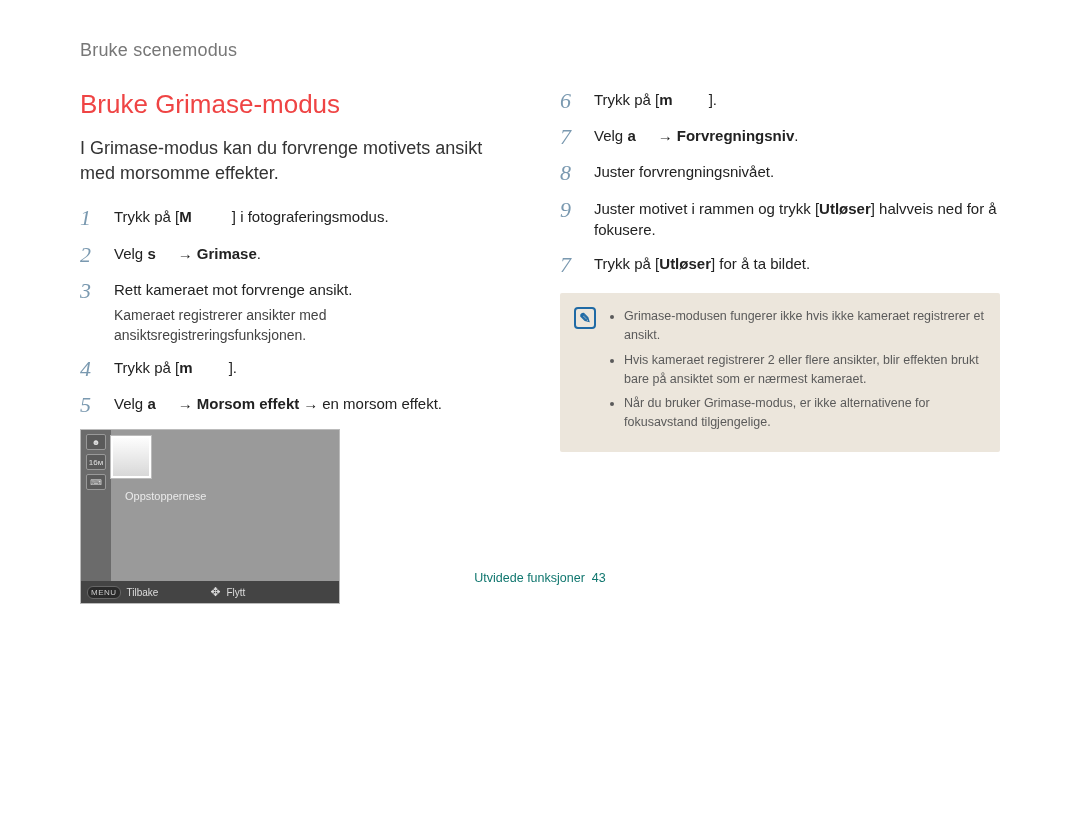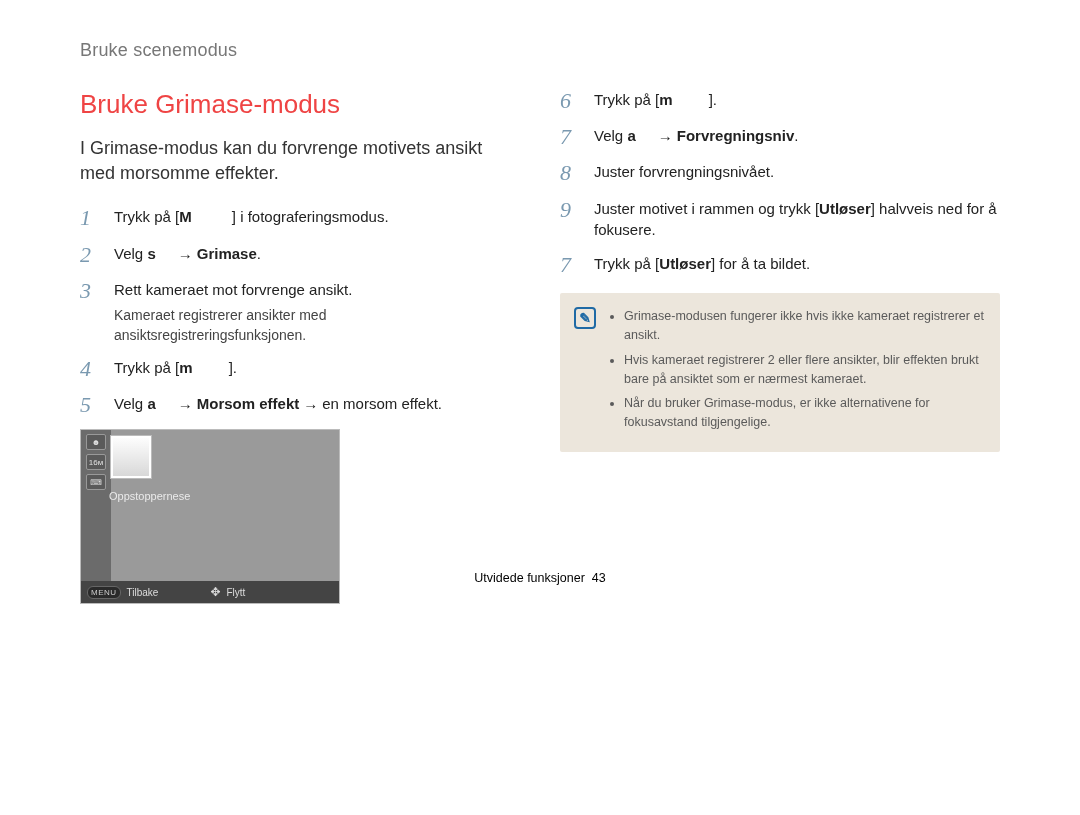--- a/index.html
+++ b/index.html
@@ -24,30 +24,30 @@
   .lcd {
     width: 260px; height: 175px; background: #9a9a9a; border: 1px solid #bbb; position: relative; margin-top: 10px;
   }
   .lcd-side {
     position: absolute; left: 0; top: 0; bottom: 22px; width: 30px; background: #6b6b6b;
     display: flex; flex-direction: column; align-items: center; padding-top: 4px; gap: 4px;
   }
   .lcd-side .sic { width: 20px; height: 16px; background: #5a5a5a; border: 1px solid #999; display: flex; align-items: center; justify-content: center; font-size: 8px; color: #e0e0e0; border-radius: 2px;}
   .lcd-top { position: absolute; left: 30px; top: 6px; right: 6px; height: 42px; display: flex; gap: 4px; }
   .lcd-tile { flex: 0 0 40px; background: linear-gradient(#fdfdfd,#d8d8d8); border: 2px solid #fff; box-shadow: 0 0 0 1px #bbb; }
-  .lcd-label { position: absolute; left: 28px; top: 60px; font-size: 11px; color: #eaeaea; }
+  .lcd-label { position: absolute; left: 44px; top: 60px; font-size: 11px; color: #eaeaea; }
   .lcd-bottom { position: absolute; left: 0; right: 0; bottom: 0; height: 22px; background: #444; color: #ddd; font-size: 10px; display: flex; align-items: center; padding: 0 6px; gap: 6px;}
   .lcd-bottom .btn { background: #2a2a2a; border: 1px solid #666; color: #ccc; font-size: 8px; padding: 1px 3px; border-radius: 6px; letter-spacing: 0.5px;}
   .lcd-bottom .spacer { flex: 0 0 40px; }
   .lcd-bottom .crossg { font-size: 12px; }
   .notebox { background: #ece6dc; border-radius: 2px; padding: 14px 16px 14px 50px; position: relative; font-size: 12.5px; color: #5a5a5a; line-height: 1.5; margin-top: 16px; }
   .notebox .nicon { position: absolute; left: 14px; top: 14px; width: 22px; height: 22px; border: 2px solid #1f6aa5; border-radius: 4px; display: flex; align-items: center; justify-content: center; color: #1f6aa5; font-size: 14px; font-weight: bold; }
   .notebox ul { list-style: disc; padding-left: 14px; }
   .notebox li { margin-bottom: 6px; }
-  .footer { position: absolute; bottom: 24px; left: 0; right: 0; text-align: center; font-size: 12.5px; color: #000000; }
+  .footer { position: absolute; bottom: 24px; left: 0; right: 0; text-align: center; font-size: 12.5px; color: #0f766e; }
 </style>
 </head>
 <body>
 
 <div class="page">
   <div class="breadcrumb">Bruke scenemodus</div>
 
   <div class="columns">
 
     <div class="col">

